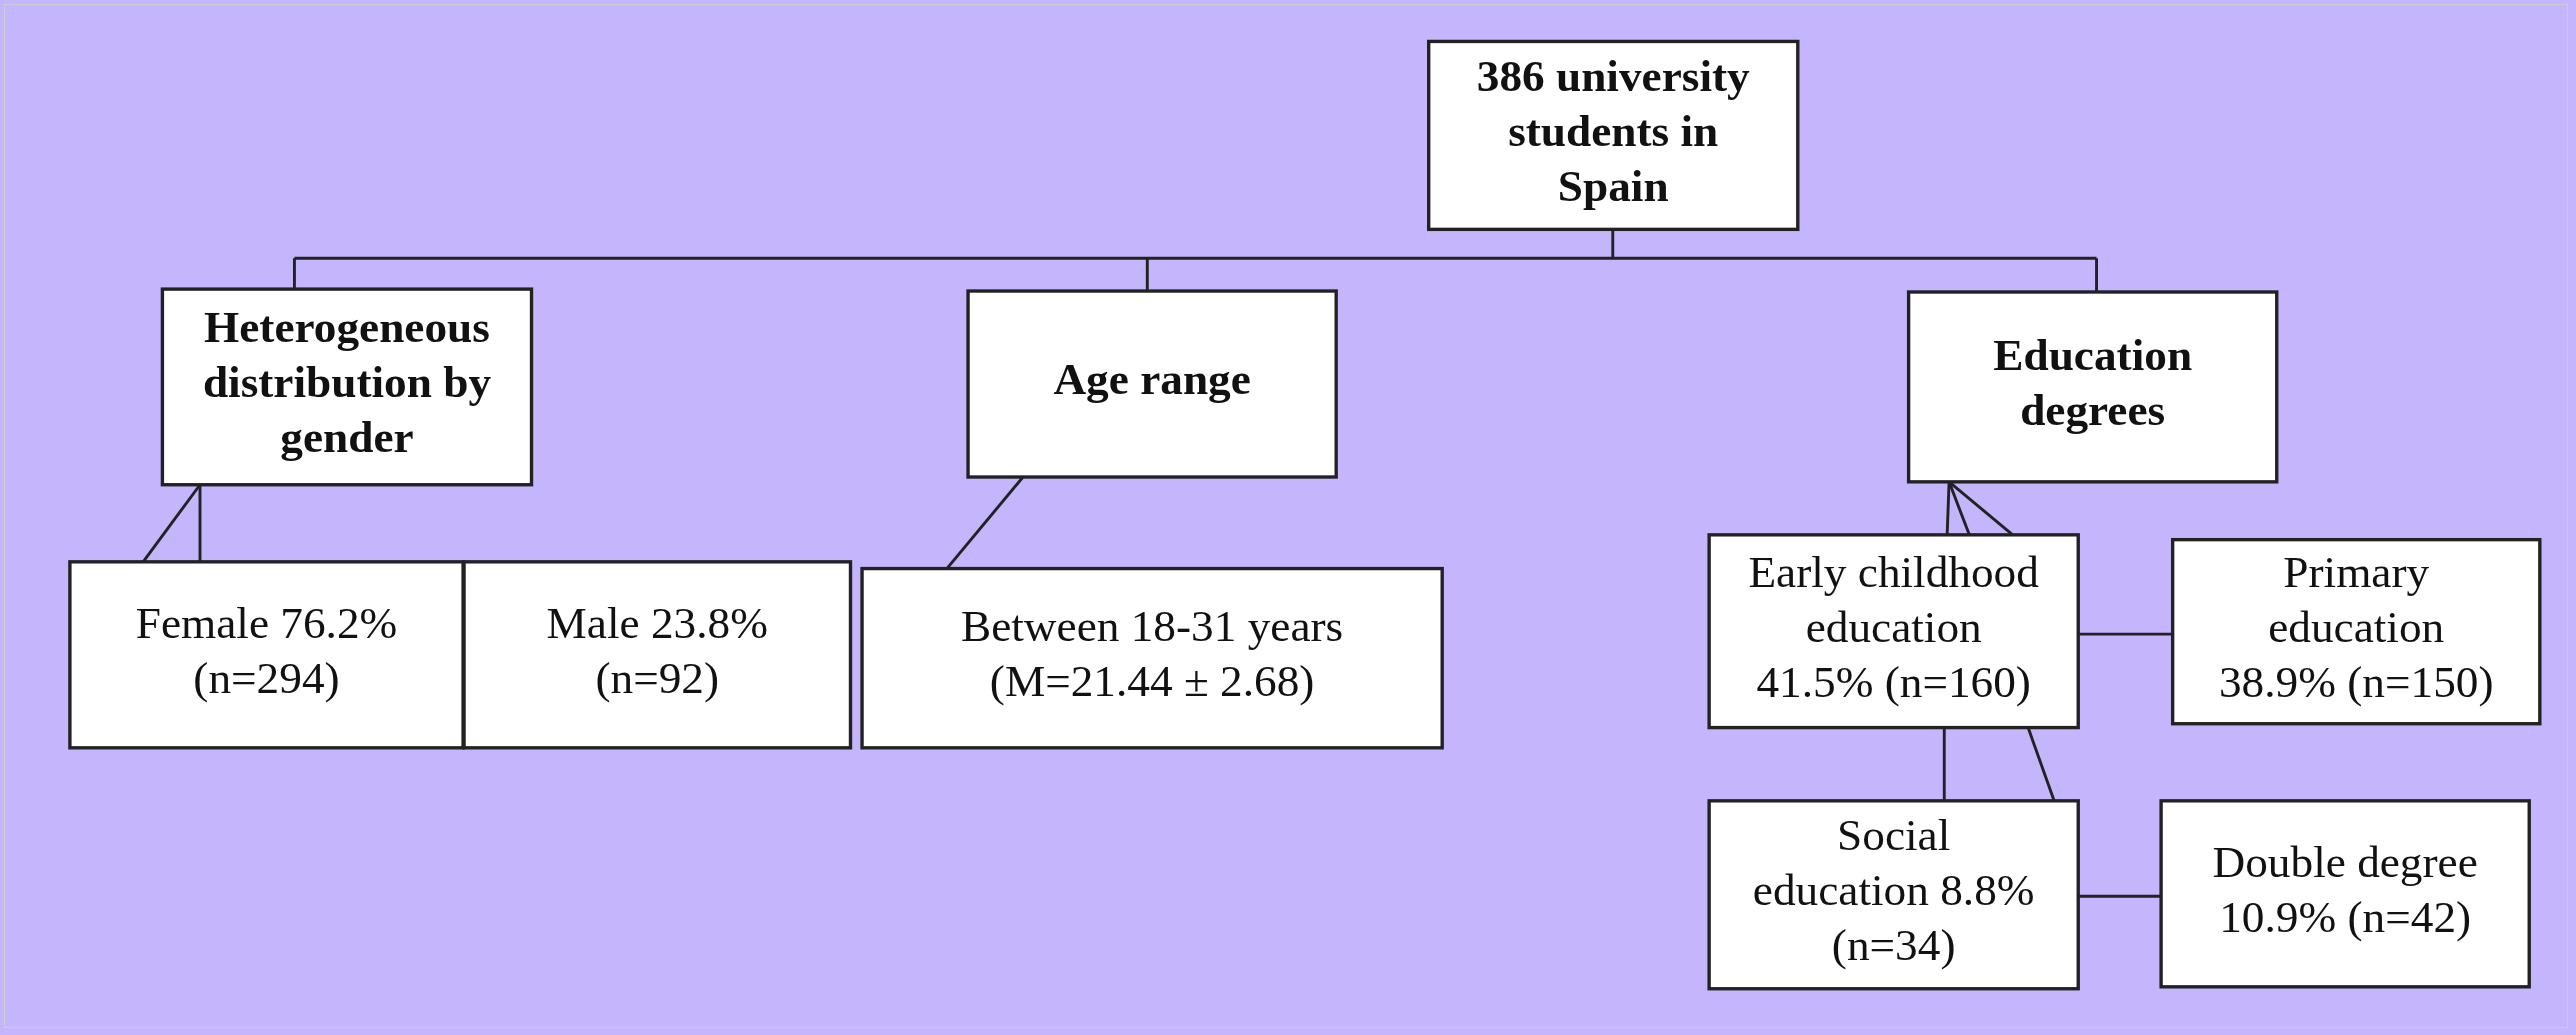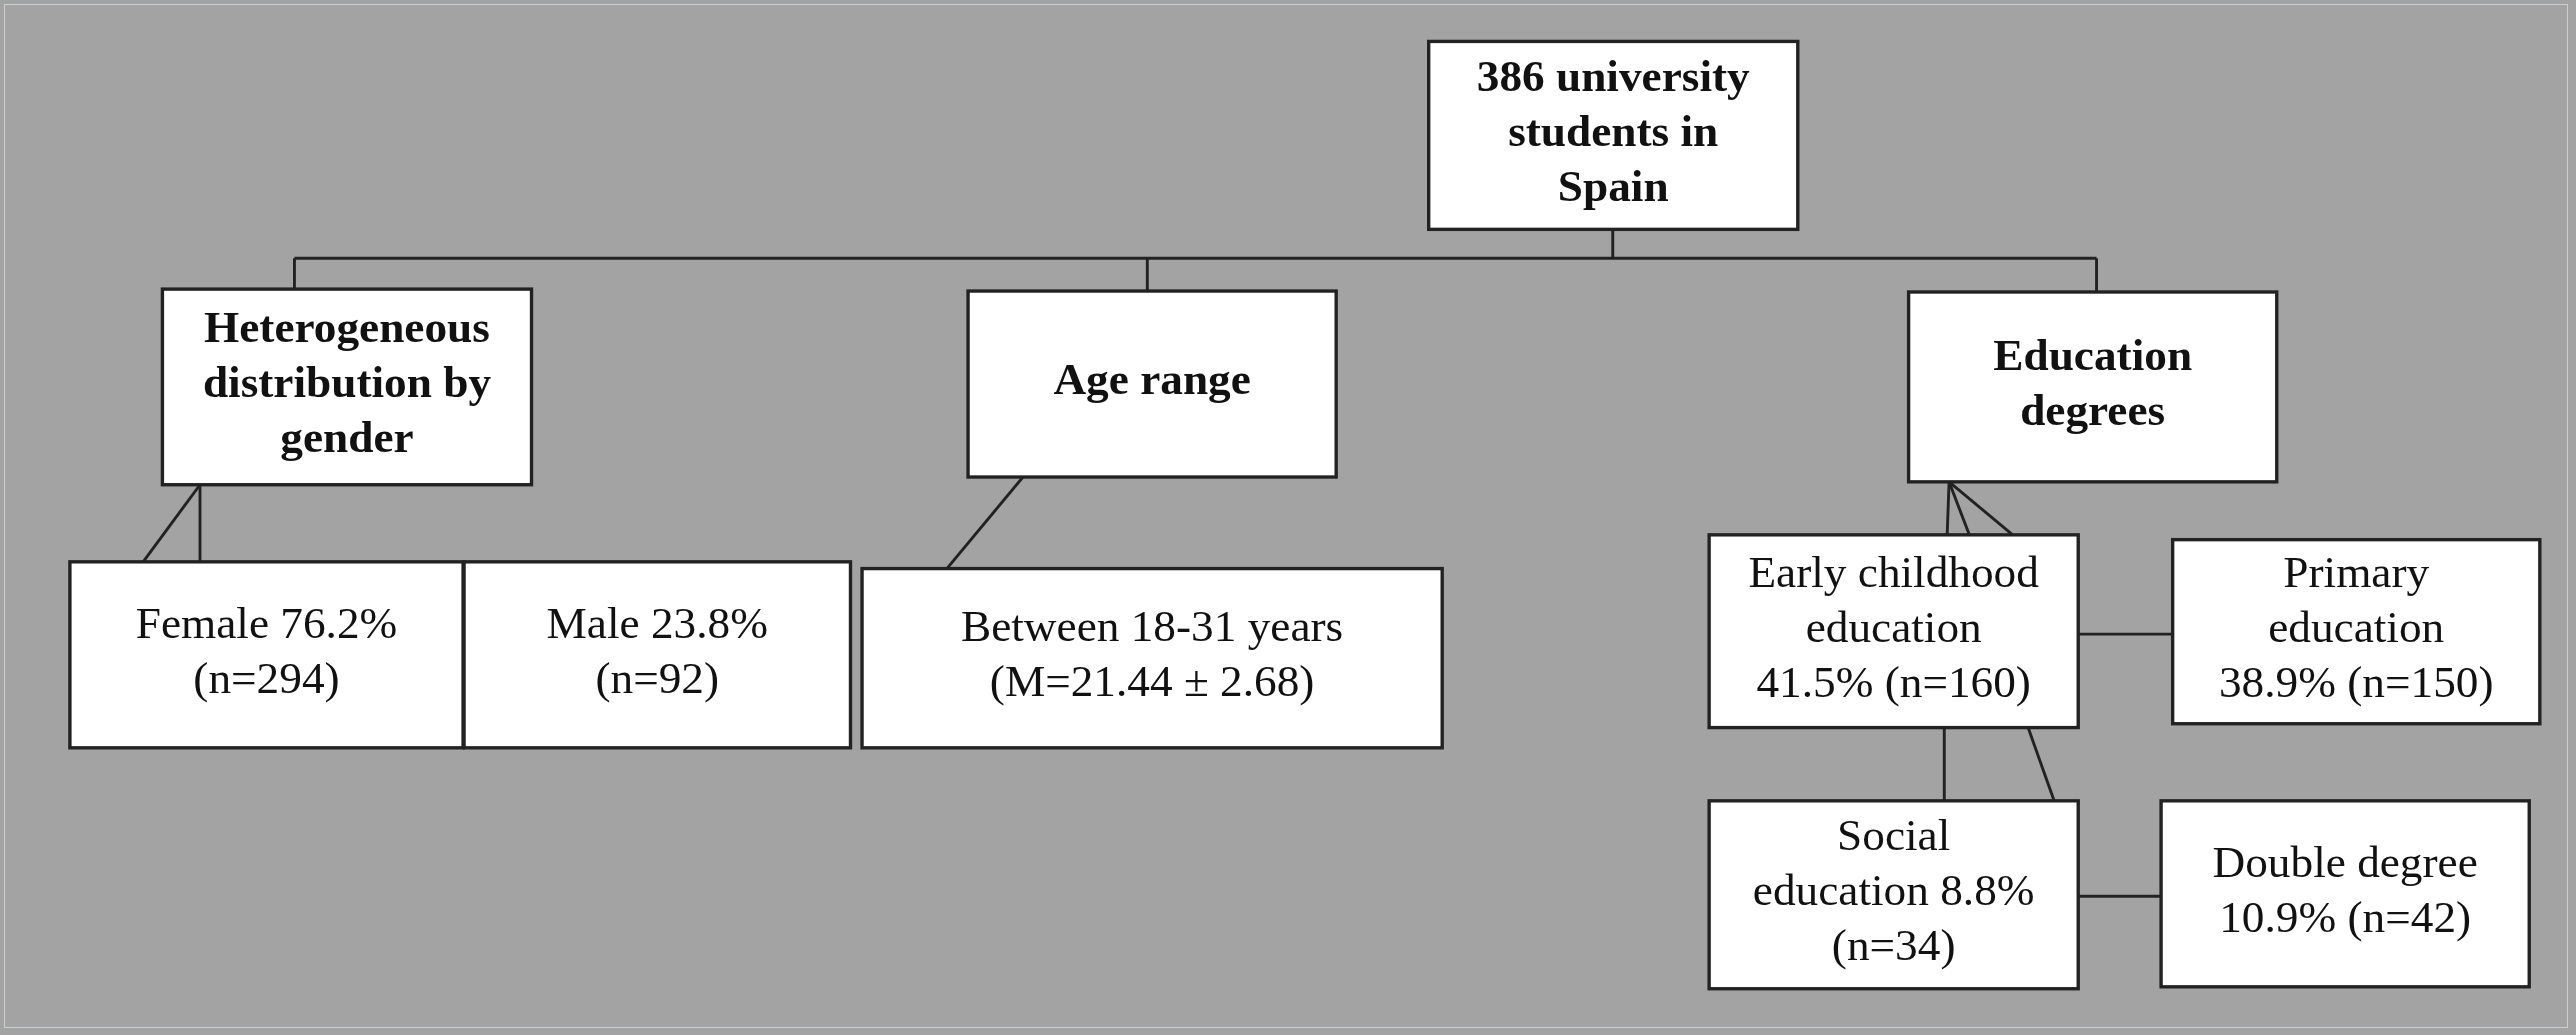--- a/index.html
+++ b/index.html
@@ -4,21 +4,21 @@
 <style>
   html, body {
     margin: 0;
     padding: 0;
     background: #ffffff;
   }
   #page {
     position: relative;
     width: 2576px;
     height: 1035px;
-    background: #a3a3a3;
+    background: #c4b5fd;
     font-family: "Liberation Serif", "DejaVu Serif", serif;
     overflow: hidden;
   }
   #frame {
     position: absolute;
     left: 3.9px;
     top: 3.9px;
     width: 2564px;
     height: 1024px;
     border: 1.9px solid #c9cfd2;

